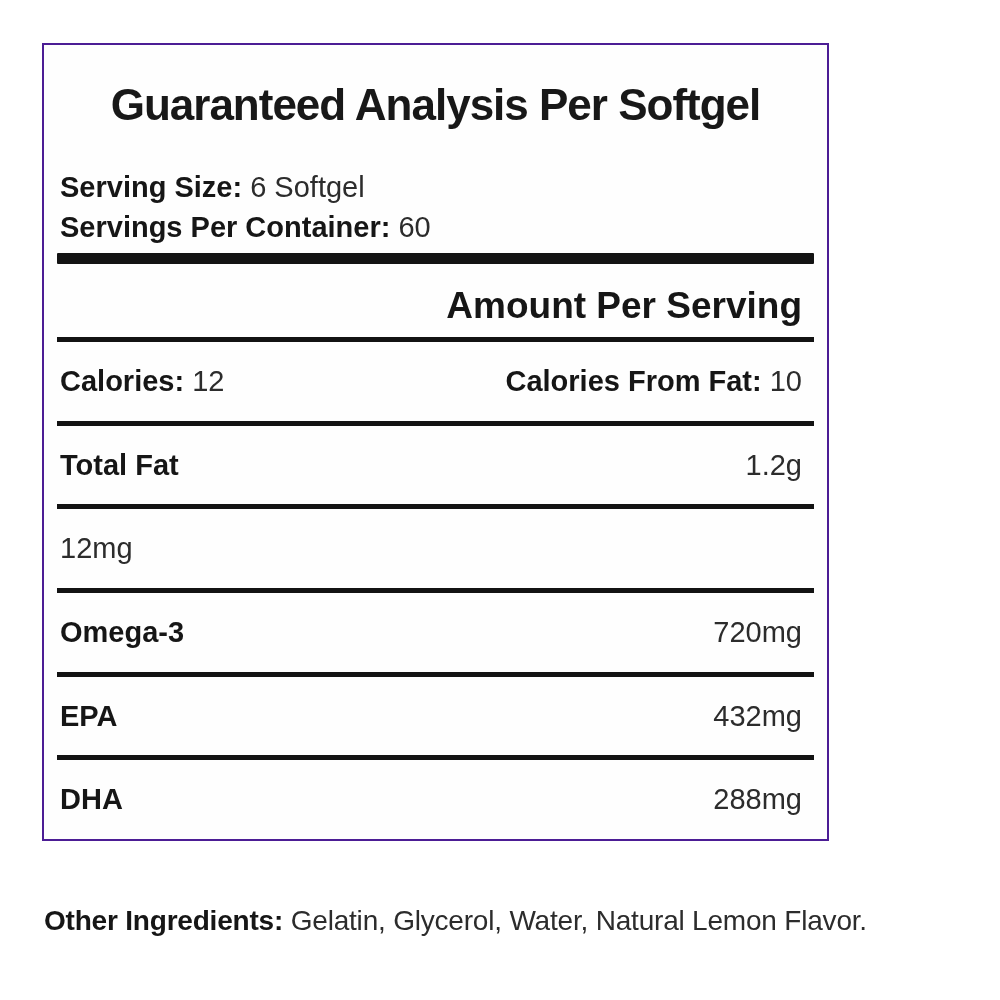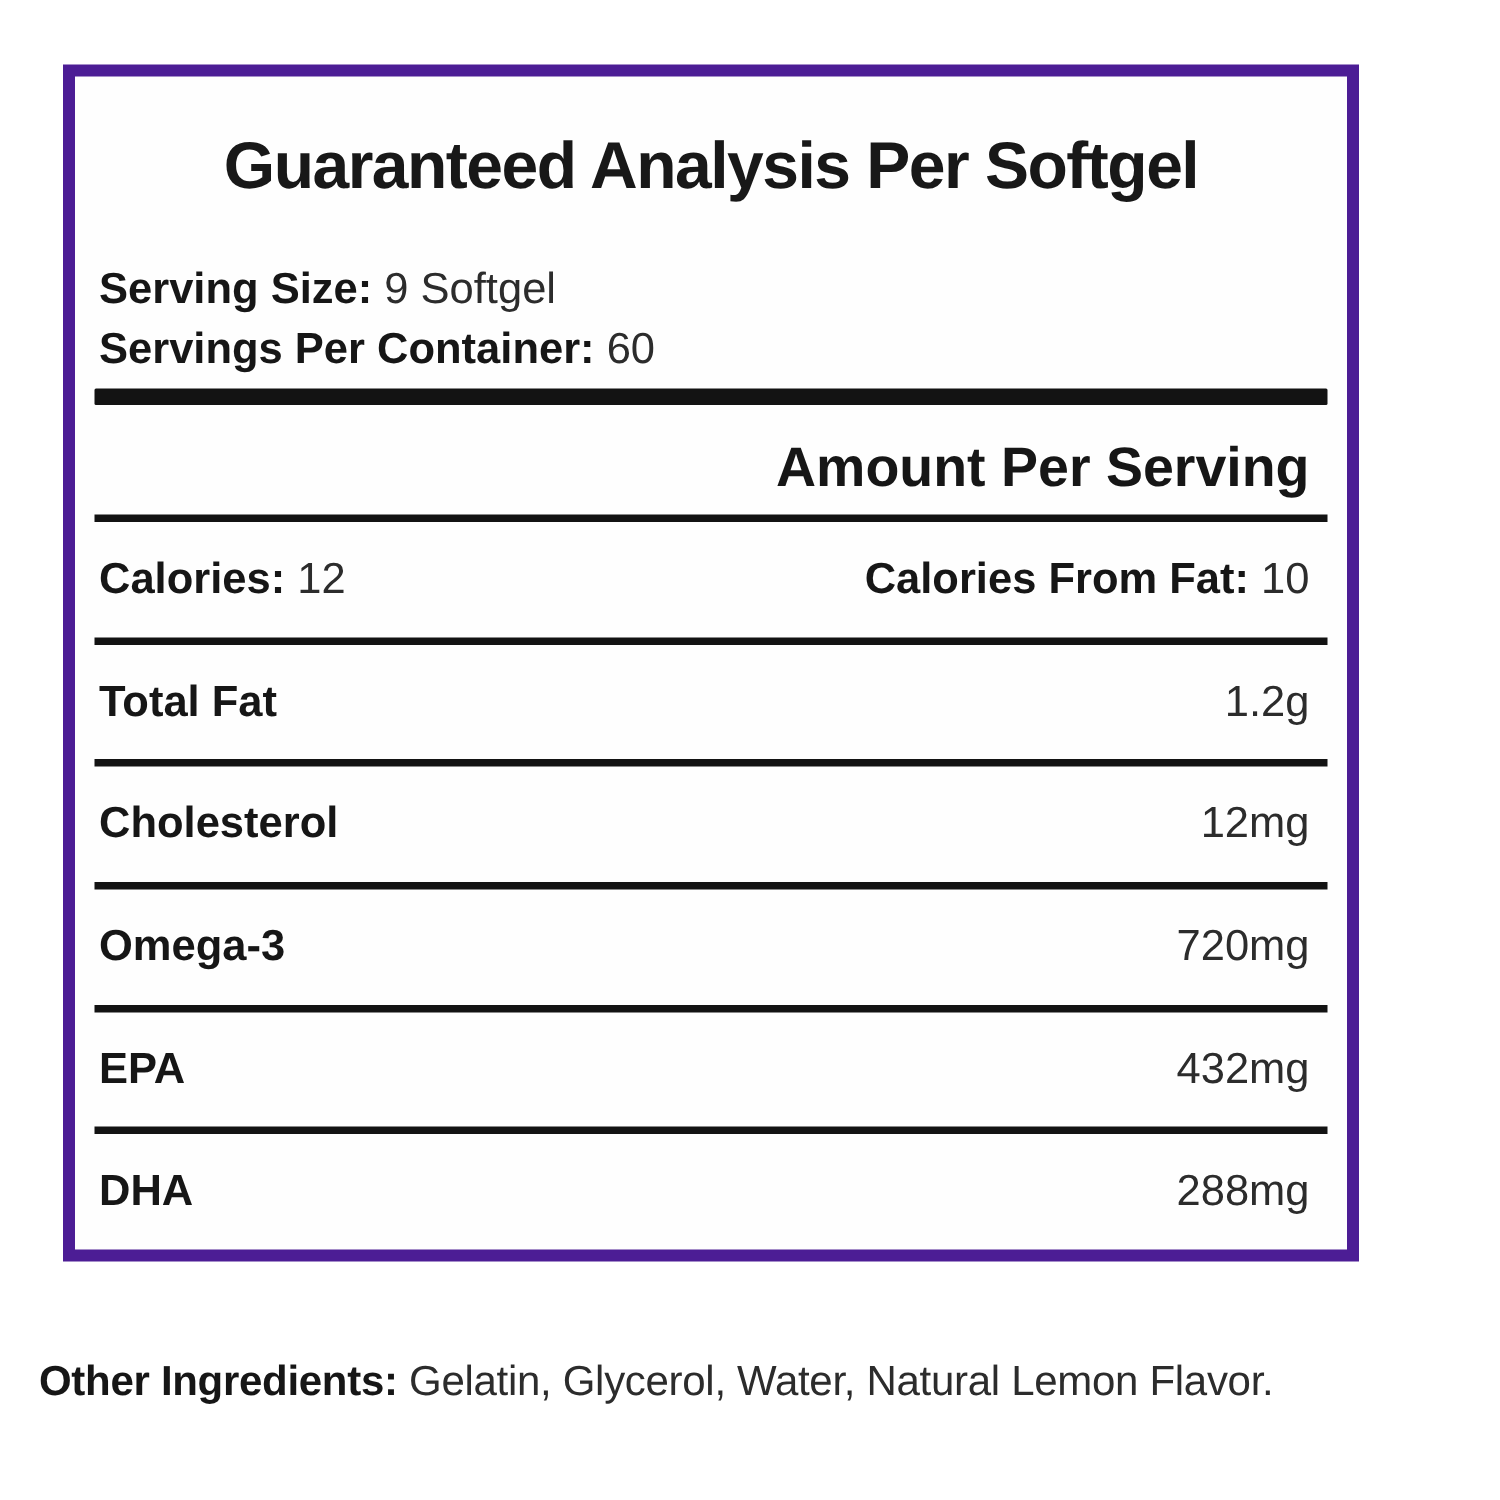--- a/index.html
+++ b/index.html
@@ -7,22 +7,22 @@
   body {
     font-family: "Liberation Sans", sans-serif;
     color: #1c1c1c;
     position: relative;
     overflow: hidden;
   }
 
   .panel {
     position: absolute;
     left: 42px; top: 43px;
-    width: 864px; height: 798px;
-    border: 8px solid #4c1d95;
+    width: 787px; height: 798px;
+    border: 2px solid #4c1d95;
     background: #fefefe;
     padding: 0 13px;
     display: flex;
     flex-direction: column;
   }
 
   .panel-title {
     margin-top: 34px;
     line-height: 52px;
     font-size: 44px;
@@ -66,39 +66,39 @@
     align-items: center;
     justify-content: space-between;
     font-size: 29px;
     padding: 0 12px 0 3px;
     white-space: nowrap;
   }
   .row + .row { border-top: 5px solid #131313; }
 
   .other-ingredients {
     position: absolute;
-    left: 26px; top: 903px;
+    left: 44px; top: 903px;
     width: 920px;
     font-size: 28px;
     letter-spacing: -0.2px;
     line-height: 36px;
     white-space: nowrap;
   }
 </style>
 </head>
 <body>
 
 <div class="panel">
 
   <div class="panel-title">Guaranteed Analysis Per Softgel</div>
 
   <div class="serving-info">
     <div class="line">
       <span class="b">Serving Size:</span>
-      <span class="v">9 Softgel</span>
+      <span class="v">6 Softgel</span>
     </div>
     <div class="line">
       <span class="b">Servings Per Container:</span>
       <span class="v">60</span>
     </div>
   </div>
 
   <div class="thick-bar"></div>
 
   <div class="aps-header">Amount Per Serving</div>
@@ -112,21 +112,20 @@
       <span class="b">Calories From Fat:</span>
       <span class="v">10</span>
     </div>
   </div>
 
   <div class="row">
     <span class="b">Total Fat</span>
     <span class="v">1.2g</span>
   </div>
   <div class="row">
-    <span class="b">Cholesterol</span>
     <span class="v">12mg</span>
   </div>
   <div class="row">
     <span class="b">Omega-3</span>
     <span class="v">720mg</span>
   </div>
   <div class="row">
     <span class="b">EPA</span>
     <span class="v">432mg</span>
   </div>

